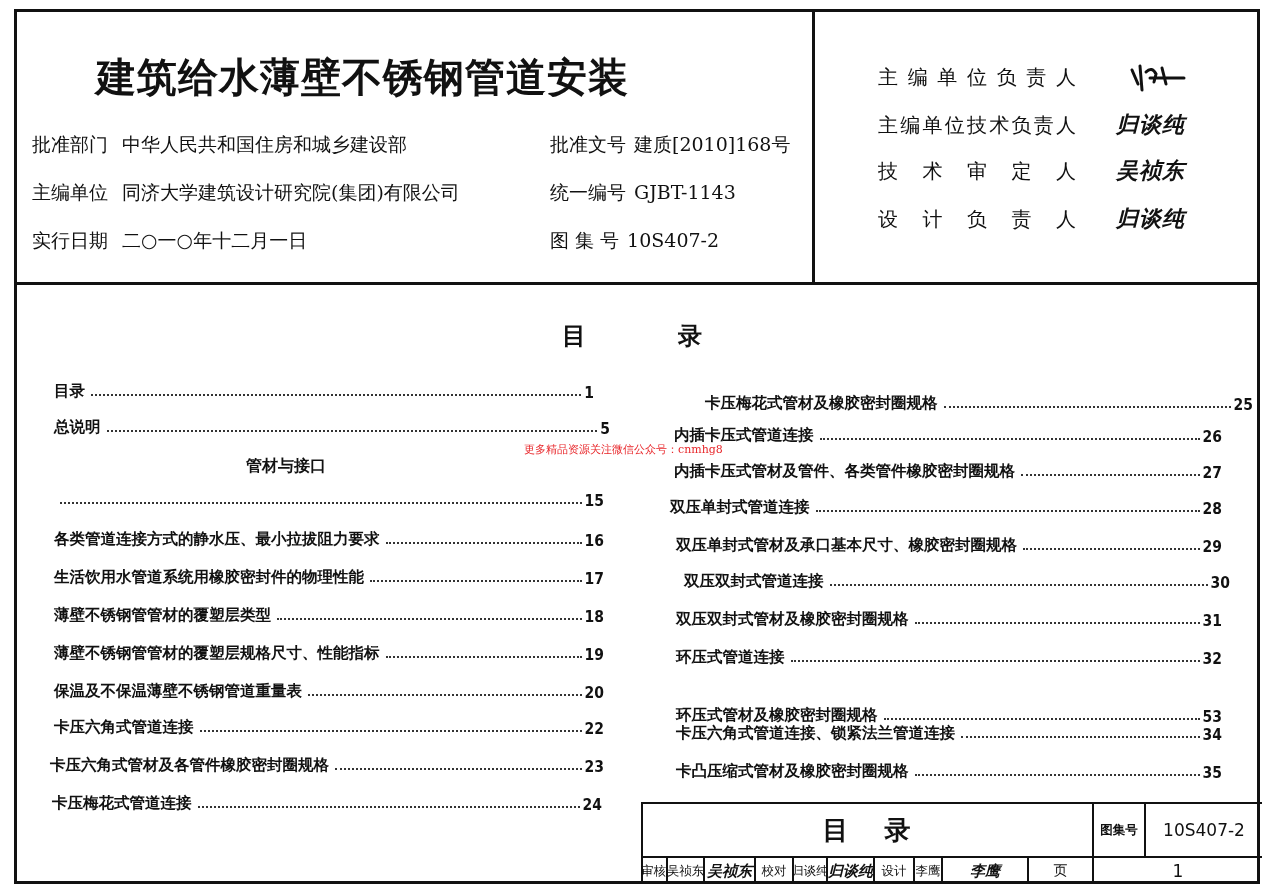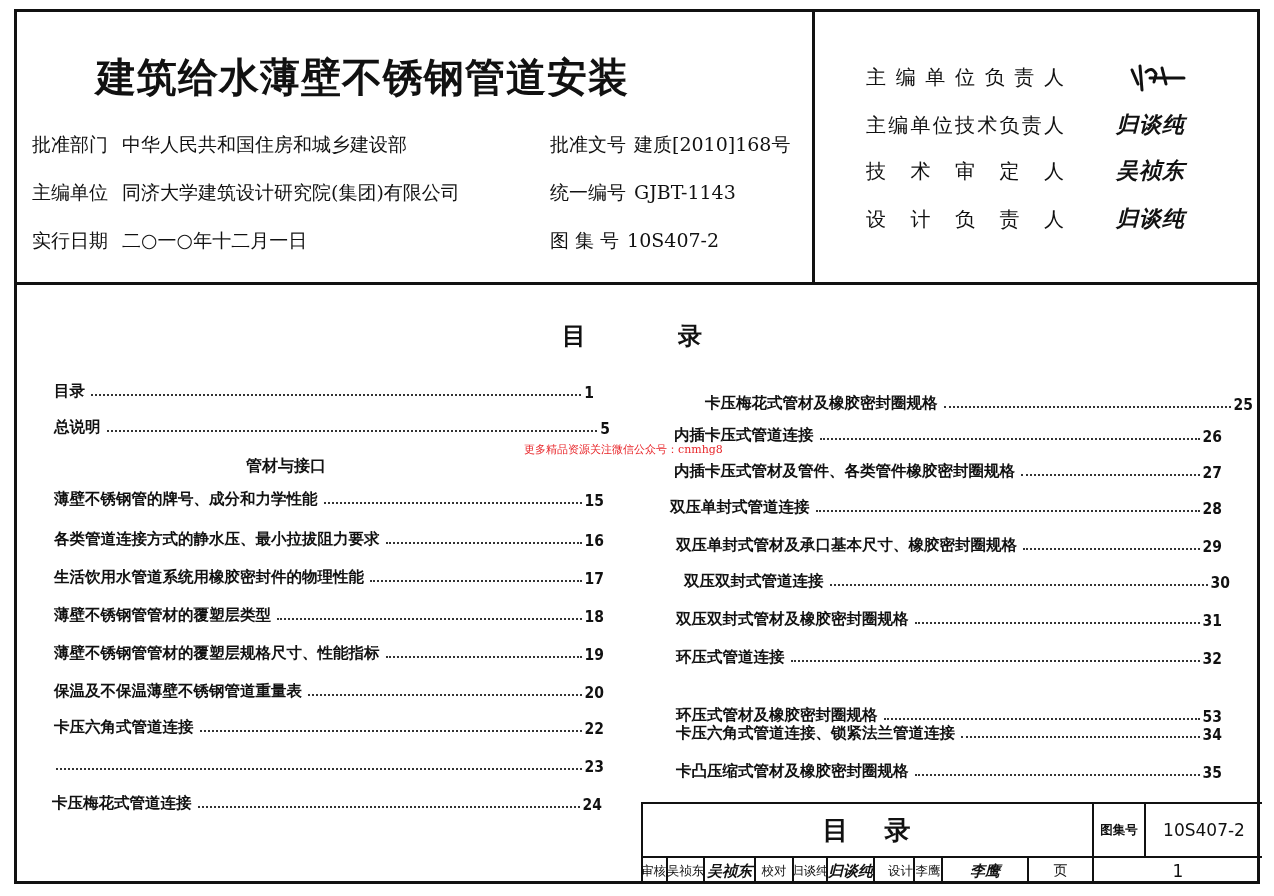--- a/index.html
+++ b/index.html
@@ -8,21 +8,21 @@
   .abs { position: absolute; }
   .frame { left: 14px; top: 9px; width: 1246px; height: 875px;
            border: 3px solid #111; box-sizing: border-box; }
   .hline { background: #111; height: 3px; }
   .vline { background: #111; width: 3px; }
   .main-title { left: 96px; top: 50px; font-size: 40px; font-weight: bold; letter-spacing: 1px; white-space: nowrap; }
   .info { font-size: 19px; white-space: nowrap; font-family: "DejaVu Serif", "Liberation Serif", serif; }
   .info .lbl { display: inline-block; }
   .info .val { display: inline-block; margin-left: 14px; }
   .resp-row { left: 866px; font-size: 20px; white-space: nowrap; font-family: "DejaVu Serif", "Liberation Serif", serif; }
-  .resp-lbl { display: inline-block; width: 198px; text-align-last: justify; text-align: justify; }
+  .resp-lbl { display: inline-block; width: 198px; text-align-last: justify; text-align: justify; margin-left: 12px; }
   .resp-sig { position: absolute; left: 250px; top: -2px; font-size: 22px; font-style: italic; font-weight: bold; font-family: "DejaVu Serif", serif; letter-spacing: 1px; }
   .toc-heading { top: 320px; font-size: 24px; font-weight: bold; }
   .toc-item { font-size: 15.5px; font-weight: bold; height: 22px; display: flex; align-items: flex-end; white-space: nowrap;
               font-family: "DejaVu Serif", "Liberation Serif", serif; }
   .toc-item .t { flex: 0 0 auto; }
   .toc-item .dots { flex: 1 1 auto; overflow: hidden; border-bottom: 2px dotted #333; margin: 0 3px 6px 6px; height: 1px; }
   .toc-item .p { flex: 0 0 auto; font-weight: bold; font-family: "DejaVu Sans Condensed", "DejaVu Sans", sans-serif; }
   .section-head { left: 246px; top: 456px; font-size: 16px; font-weight: bold; }
   .watermark { left: 524px; top: 442px; font-size: 11px; color: #e8262a; white-space: nowrap; font-family: "DejaVu Serif", serif; text-align: right; }
   
@@ -92,21 +92,20 @@
   <span class="t">目录</span>
     <span class="dots"></span>
     <span class="p">1</span>
 </div>
 <div class="abs toc-item" style="left:54px; top:416px; width:556px;">
   <span class="t">总说明</span>
     <span class="dots"></span>
     <span class="p">5</span>
 </div>
 <div class="abs toc-item" style="left:54px; top:488px; width:550px;">
-  <span class="t">薄壁不锈钢管的牌号、成分和力学性能</span>
     <span class="dots"></span>
     <span class="p">15</span>
 </div>
 <div class="abs toc-item" style="left:54px; top:528px; width:550px;">
   <span class="t">各类管道连接方式的静水压、最小拉拔阻力要求</span>
     <span class="dots"></span>
     <span class="p">16</span>
 </div>
 <div class="abs toc-item" style="left:54px; top:566px; width:550px;">
   <span class="t">生活饮用水管道系统用橡胶密封件的物理性能</span>
@@ -127,20 +126,21 @@
   <span class="t">保温及不保温薄壁不锈钢管道重量表</span>
     <span class="dots"></span>
     <span class="p">20</span>
 </div>
 <div class="abs toc-item" style="left:54px; top:716px; width:550px;">
   <span class="t">卡压六角式管道连接</span>
     <span class="dots"></span>
     <span class="p">22</span>
 </div>
 <div class="abs toc-item" style="left:50px; top:754px; width:554px;">
+  <span class="t">卡压六角式管材及各管件橡胶密封圈规格</span>
     <span class="dots"></span>
     <span class="p">23</span>
 </div>
 <div class="abs toc-item" style="left:52px; top:792px; width:550px;">
   <span class="t">卡压梅花式管道连接</span>
     <span class="dots"></span>
     <span class="p">24</span>
 </div>
 
 <div class="abs toc-item" style="left:674px; top:392px; width:548px;margin-left:31px;">
@@ -223,21 +223,21 @@
     </div>
   <div class="tb-cell tb-small" style="left:115px; top:54px; width:38px; height:28px;">
       <span>校对</span>
     </div>
   <div class="tb-cell tb-small" style="left:153px; top:54px; width:34px; height:28px;">
       <span>归谈纯</span>
     </div>
   <div class="tb-cell tb-sig" style="left:187px; top:54px; width:47px; height:28px;">
       <span>归谈纯</span>
     </div>
-  <div class="tb-cell tb-small" style="left:234px; top:54px; width:40px; height:28px;justify-content:flex-end;">
+  <div class="tb-cell tb-small" style="left:234px; top:54px; width:40px; height:28px;">
       <span>设计</span>
     </div>
   <div class="tb-cell tb-small" style="left:274px; top:54px; width:28px; height:28px;">
       <span>李鹰</span>
     </div>
   <div class="tb-cell tb-sig" style="left:302px; top:54px; width:86px; height:28px;">
       <span>李鹰</span>
     </div>
   <div class="tb-cell tb-small" style="left:388px; top:54px; width:65px; height:28px; font-size:14px;">
       <span>页</span>

